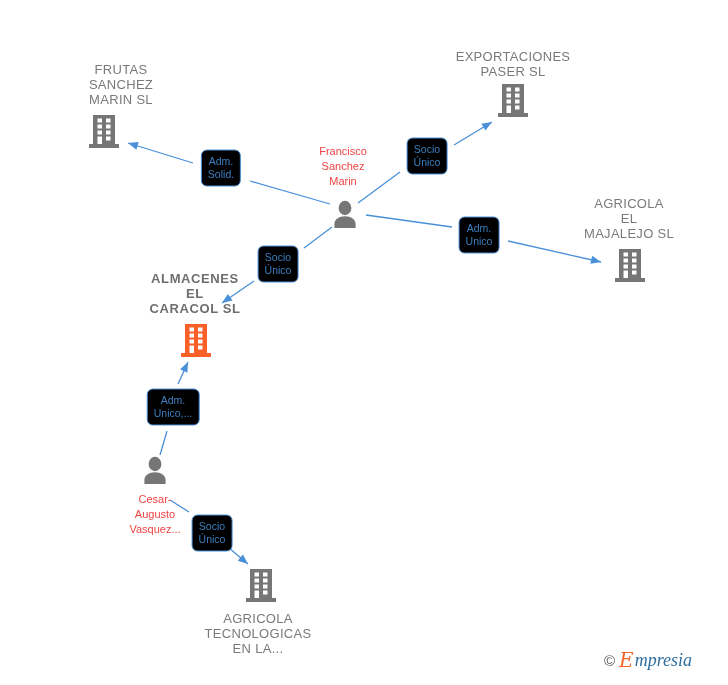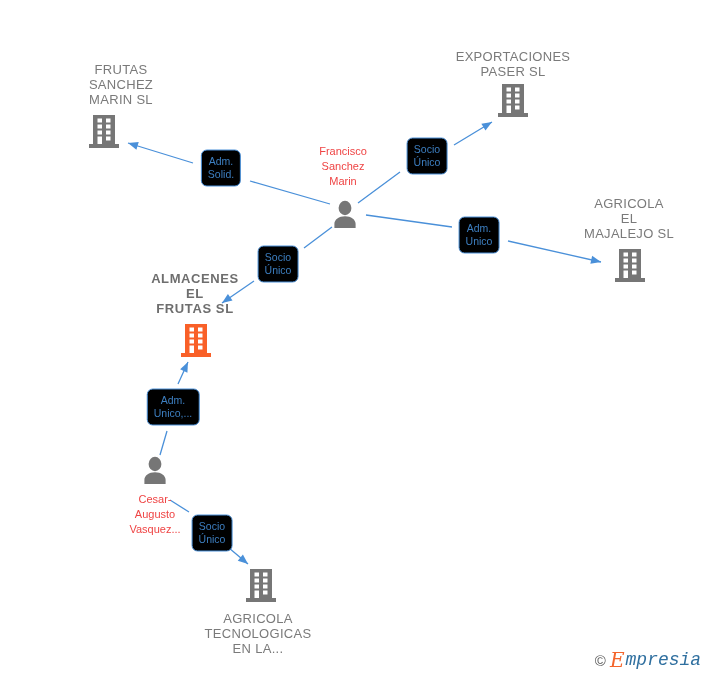--- a/index.html
+++ b/index.html
@@ -82,21 +82,21 @@
     color: #5a5a5a;
   }
   .watermark .brand-e {
     color: #f4642a;
     font-family: "DejaVu Serif", serif;
     font-style: italic;
     font-size: 20px;
   }
   .watermark .brand-rest {
     color: #2f6f9f;
-    font-family: Liberation Mono, monospace;
+    font-family: Liberation Serif, serif;
     font-style: italic;
     font-size: 18px;
     margin-left: -3px;
   }
 </style>
 </head>
 <body>
 
 <div id="canvas">
 
@@ -192,21 +192,21 @@
             <rect x="8.5" y="16.5" width="4.5" height="4"></rect>
             <rect x="17" y="4.5" width="4.5" height="4"></rect>
             <rect x="17" y="10.5" width="4.5" height="4"></rect>
             <rect x="17" y="16.5" width="4.5" height="4"></rect>
             <rect x="8.5" y="22.5" width="4.5" height="7.5"></rect>
             <rect x="17" y="22.5" width="4.5" height="4"></rect>
           </g>
         </svg></div>
       <div class="node-label company highlight" style="left: 195px; top: 271px;">ALMACENES
 EL
-FRUTAS  SL</div>
+CARACOL  SL</div>
       <div class="node-icon" style="left: 155px; top: 470px;"><svg width="30" height="30" viewBox="0 0 30 30">
           <g fill="#767676">
             <ellipse cx="15" cy="9" rx="6.4" ry="7.2"></ellipse>
             <path d="M15 17.2c-6.1 0-10.6 3.4-10.6 7.6V29h21.2v-4.2c0-4.2-4.5-7.6-10.6-7.6z"></path>
           </g>
         </svg></div>
       <div class="node-label person" style="left: 155px; top: 492px;">Cesar-
 Augusto
 Vasquez...</div>
       <div class="node-icon" style="left: 261px; top: 585px;"><svg width="30" height="34" viewBox="0 0 30 34">

